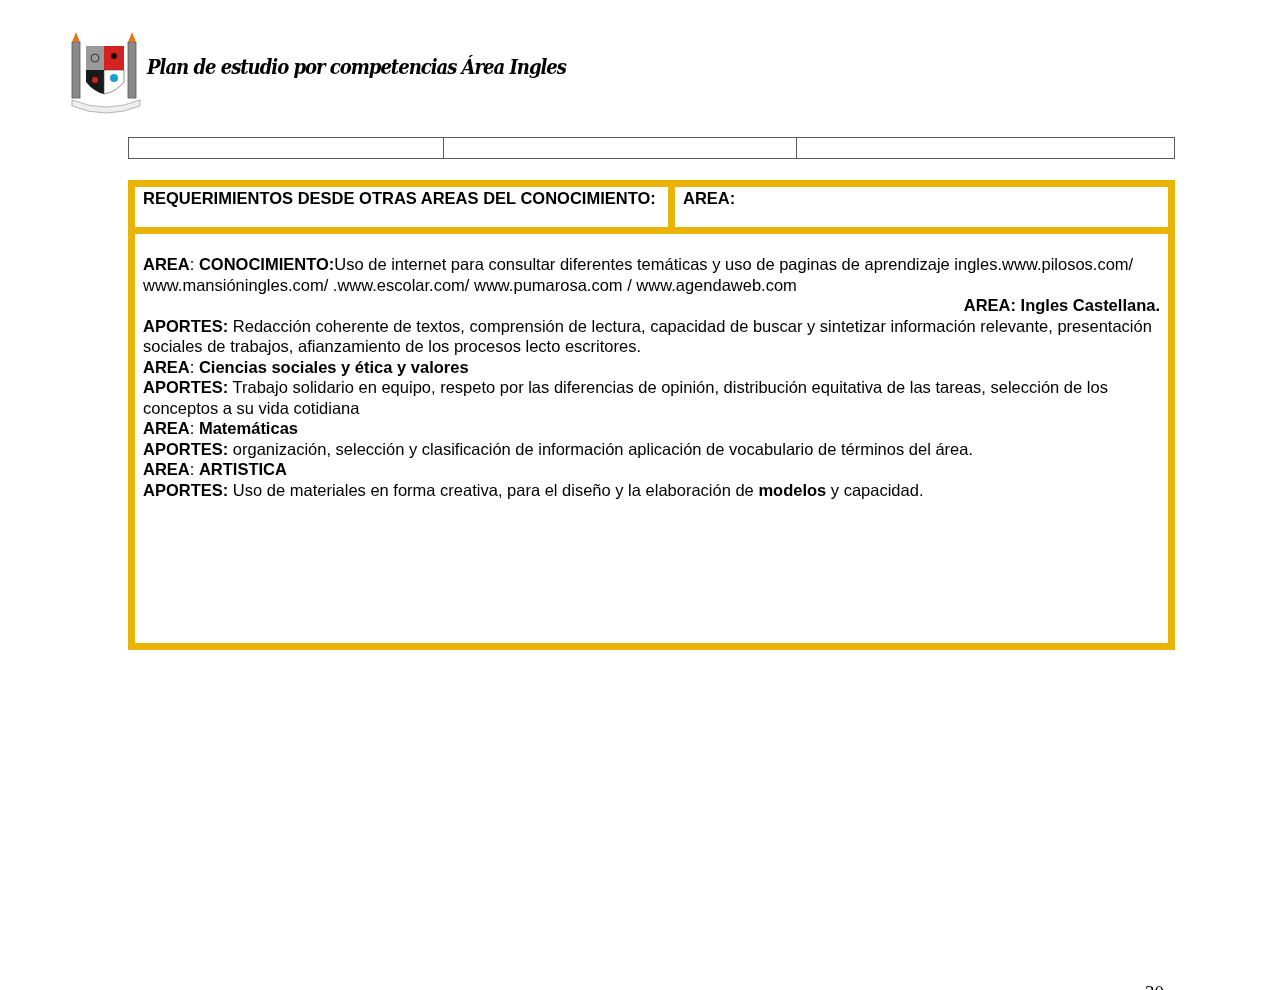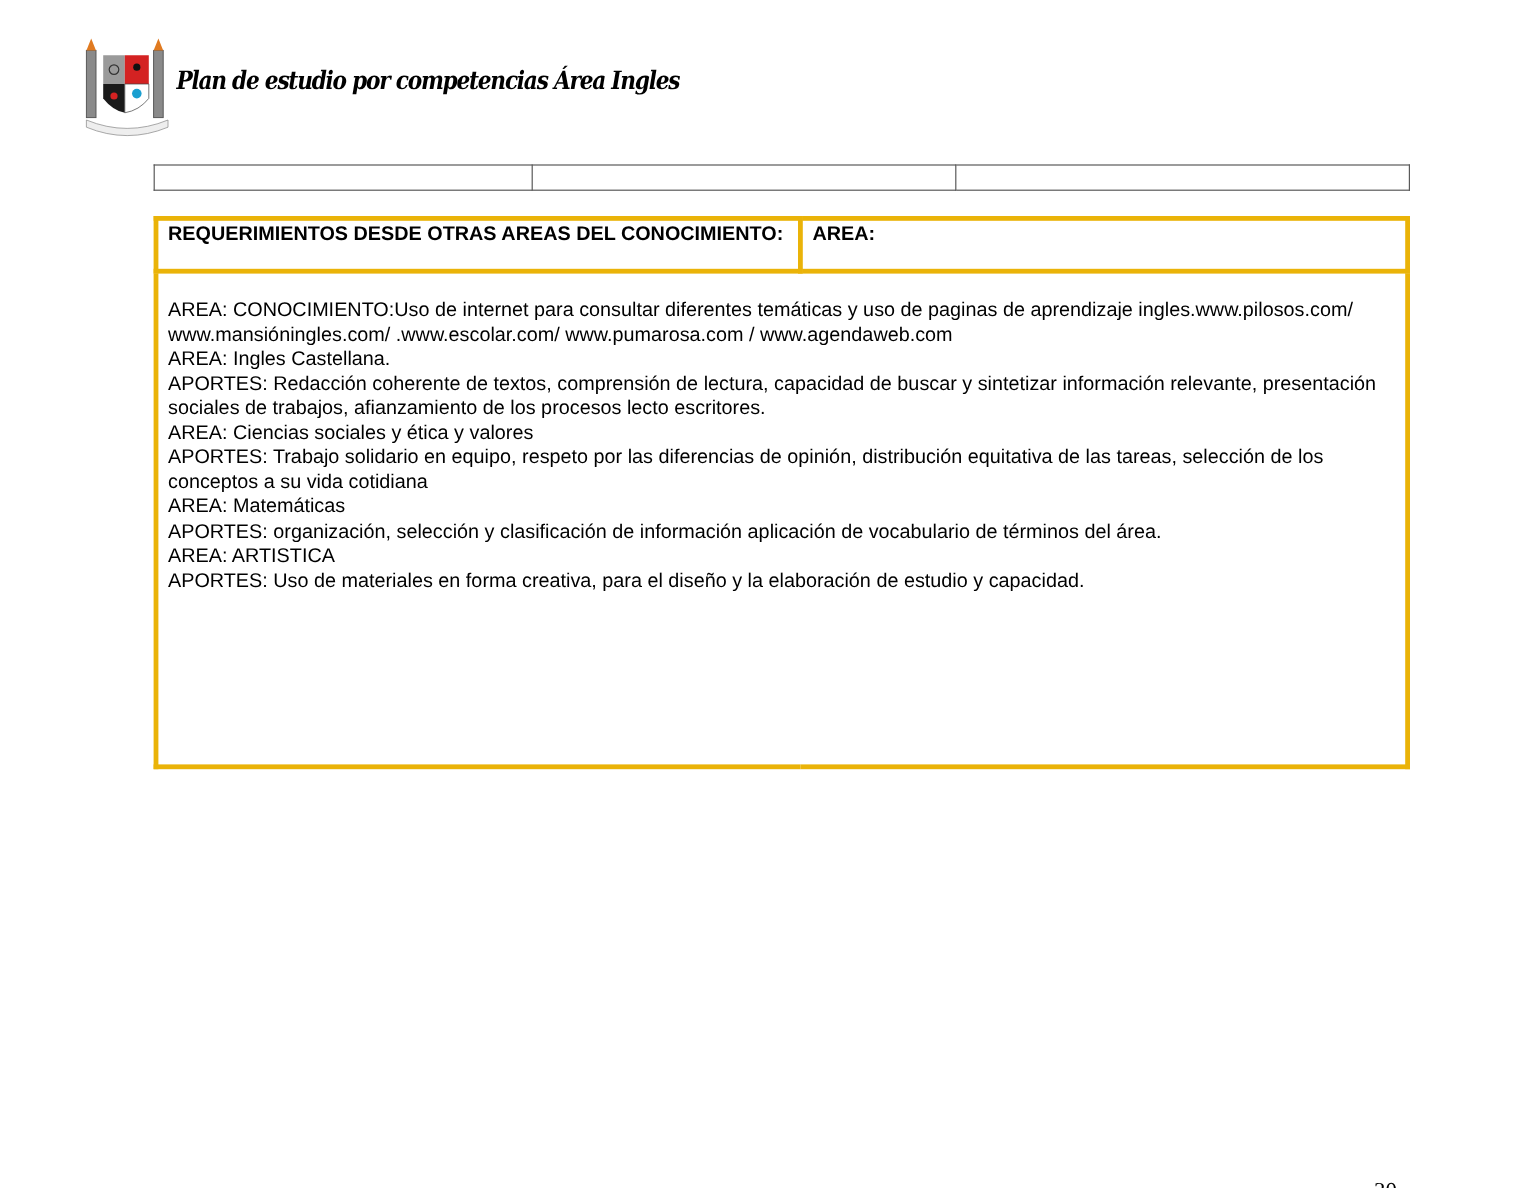--- a/index.html
+++ b/index.html
@@ -3,24 +3,24 @@
   <meta charset="utf-8">
   <style>
     html, body { margin:0; padding:0; background:#ffffff; }
     body { width:1280px; height:990px; position:relative; overflow:hidden; font-family:"Liberation Sans", sans-serif; color:#000; }
     .logo { position:absolute; left:66px; top:30px; width:84px; height:90px; }
     .header-title { position:absolute; left:147px; top:54px; font-family:"DejaVu Serif", serif; font-style:italic; font-weight:bold; font-size:21px; letter-spacing:-1.2px; transform:scaleX(0.86); transform-origin:left top; white-space:nowrap; }
     table { border-collapse:collapse; position:absolute; }
     .t1 { left:128px; top:137px; width:1047px; height:22px; }
     .t1 td { border:1px solid #5a5a5a; padding:0; height:20px; }
     .t2 { left:128px; top:180px; width:1047px; }
-    .t2 td { border:4px solid #eab308; vertical-align:top; }
+    .t2 td { border:7px solid #eab308; vertical-align:top; }
     .hdr-cell { font-weight:bold; font-size:16.5px; line-height:20px; padding:1px 8px 0 8px; height:39px; }
     .body-cell { padding:20px 8px 0 8px; height:389px; font-size:16.5px; line-height:20.5px; }
-    .b { font-weight:normal; }
+    .b { font-weight:bold;text-align:right; }
     .line { display:block; }
     .page-number { position:absolute; left:1145px; top:938px; font-family:"Liberation Serif", serif; font-size:19px;margin-top:44px; }
   </style>
 </head>
 <body>
 
 <div class="logo">
   <svg width="84" height="90" viewBox="0 0 84 90">
     <rect x="6" y="12" width="8" height="56" fill="#8a8a8a" stroke="#555" stroke-width="0.8"></rect>
     <rect x="62" y="12" width="8" height="56" fill="#8a8a8a" stroke="#555" stroke-width="0.8"></rect>
@@ -58,19 +58,19 @@
   <tr>
     <td class="body-cell" colspan="2">
       <span class="line"><span class="b">AREA</span><span>: </span><span class="b">CONOCIMIENTO:</span><span>Uso de internet para consultar diferentes temáticas y uso de paginas de aprendizaje ingles.www.pilosos.com/ www.mansióningles.com/ .www.escolar.com/ www.pumarosa.com / www.agendaweb.com</span></span>
       <span class="line b">AREA: Ingles Castellana.</span>
       <span class="line"><span class="b">APORTES:</span><span> Redacción coherente de textos, comprensión de lectura, capacidad de buscar y sintetizar información relevante, presentación sociales de trabajos, afianzamiento de los procesos lecto escritores.</span></span>
       <span class="line"><span class="b">AREA</span><span>: </span><span class="b">Ciencias sociales y ética y valores</span></span>
       <span class="line"><span class="b">APORTES:</span><span> Trabajo solidario en equipo, respeto por las diferencias de opinión, distribución equitativa de las tareas, selección de los conceptos a su vida cotidiana</span></span>
       <span class="line"><span class="b">AREA</span><span>: </span><span class="b">Matemáticas</span></span>
       <span class="line"><span class="b">APORTES:</span><span> organización, selección y clasificación de información aplicación de vocabulario de términos del área.</span></span>
       <span class="line"><span class="b">AREA</span><span>: </span><span class="b">ARTISTICA</span></span>
-      <span class="line"><span class="b">APORTES:</span><span> Uso de materiales en forma creativa, para el diseño y la elaboración de </span><span class="b">estudio</span><span> y capacidad.</span></span>
+      <span class="line"><span class="b">APORTES:</span><span> Uso de materiales en forma creativa, para el diseño y la elaboración de </span><span class="b">modelos</span><span> y capacidad.</span></span>
     </td>
   </tr>
 </tbody>
   </table>
 
 <div class="page-number">30</div>
 
 </body></html>

